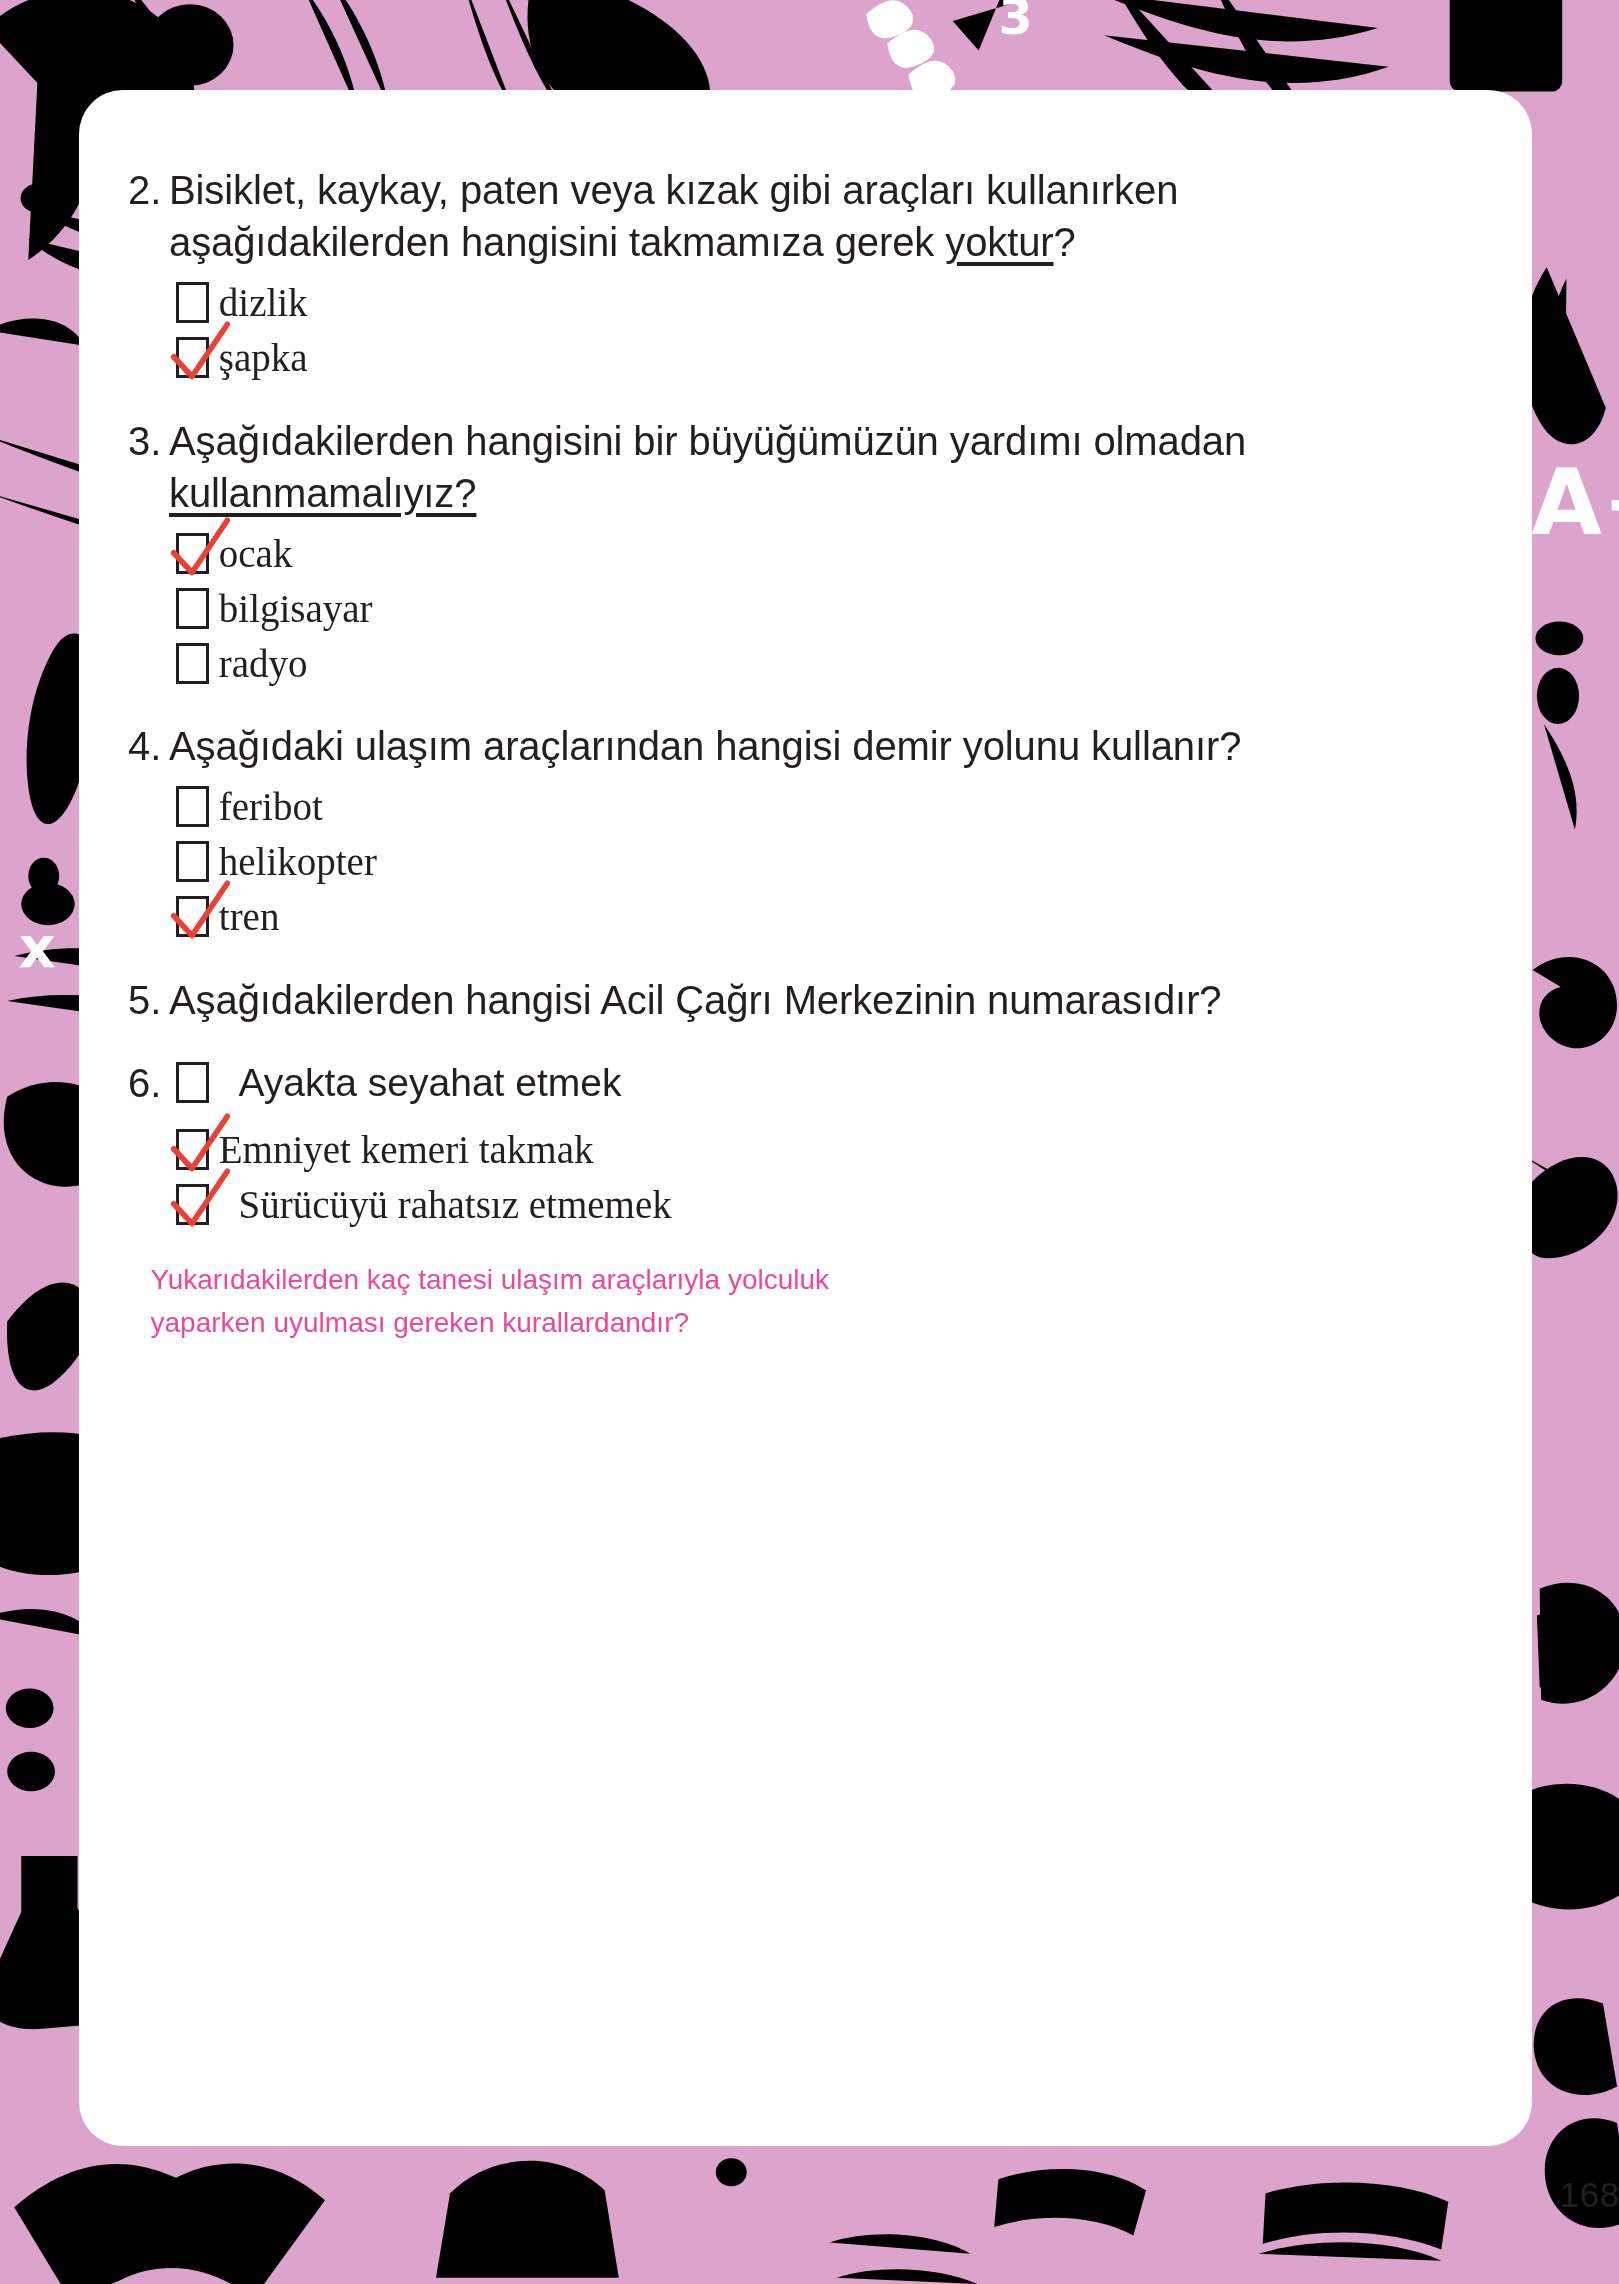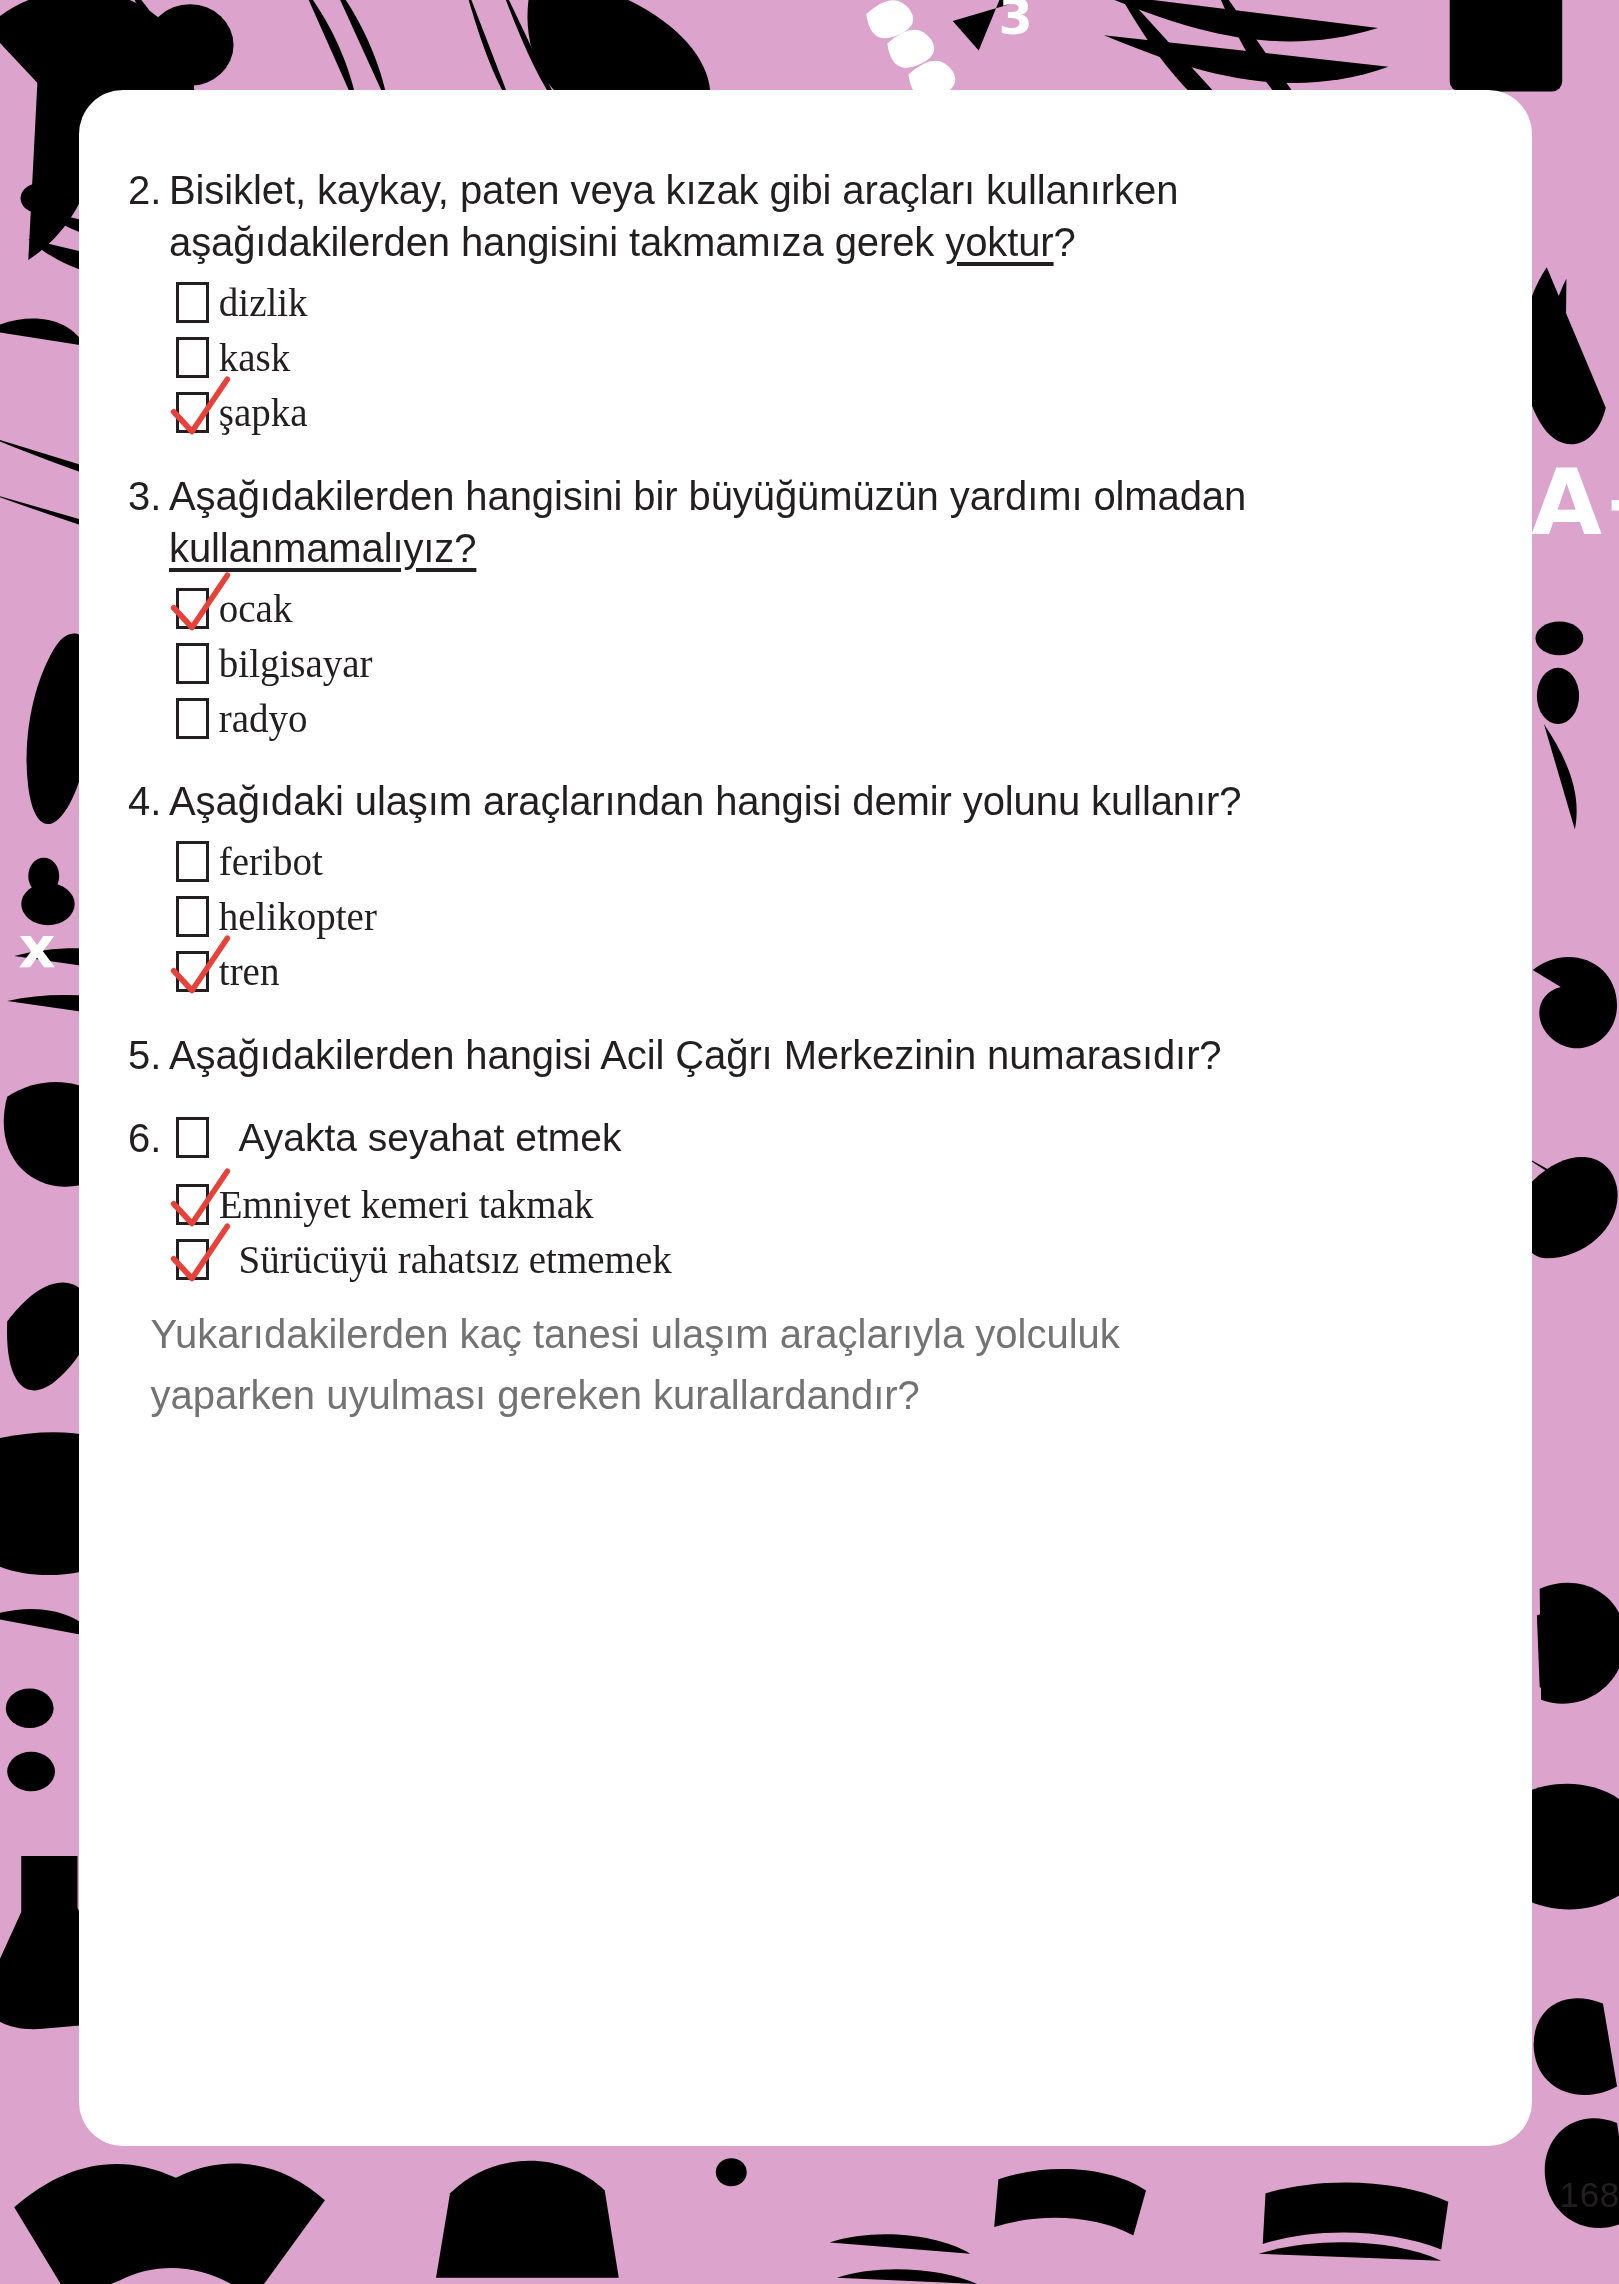--- a/index.html
+++ b/index.html
@@ -144,24 +144,24 @@
   }
   .q6-firstline .q-num {
     min-width: 48px;
     font-size: 40px;
   }
   .q6-options {
     padding-left: 48px;
     margin-top: 12px;
   }
   .q6-tail {
-    margin-top: 17px;
+    margin-top: 27px;
     padding-left: 22.5px;
-    color: #737373;
-    font-size: 40px;
+    color: #ec4899;
+    font-size: 28px;
     line-height: 1.52;
     font-stretch: condensed;
   }
 
   
   #page-number {
     position: absolute;
     left: 0;
     right: 0;
     top: 2175px;
@@ -362,24 +362,20 @@
             <br>
             <span>aşağıdakilerden hangisini takmamıza gerek </span><span class="ul">yoktur</span><span>?</span>
           </span>
         </div>
         <div class="options">
           <div class="option">
             <span class="cbox"></span>
             <span class="opt-label">dizlik</span>
           </div>
           <div class="option">
-            <span class="cbox"></span>
-            <span class="opt-label">kask</span>
-          </div>
-          <div class="option">
             <span class="cbox">
               <svg class="tick" viewBox="0 0 92 92">
                 <path d="M 8 52 L 34 80 L 84 6"></path>
               </svg>
             </span>
             <span class="opt-label">şapka</span>
           </div>
         </div>
       </div>
 

